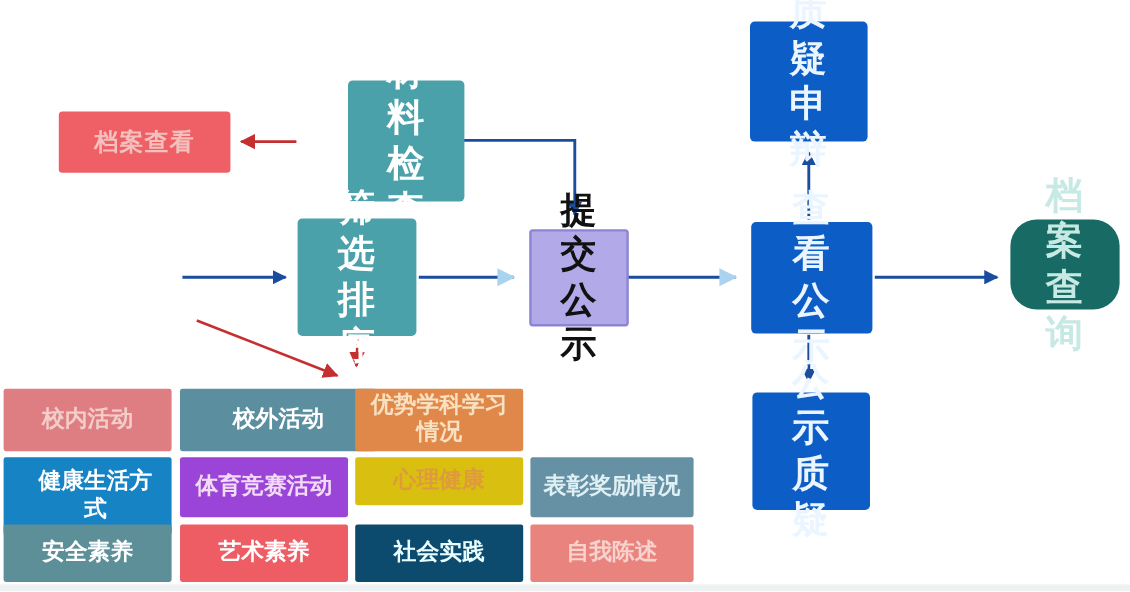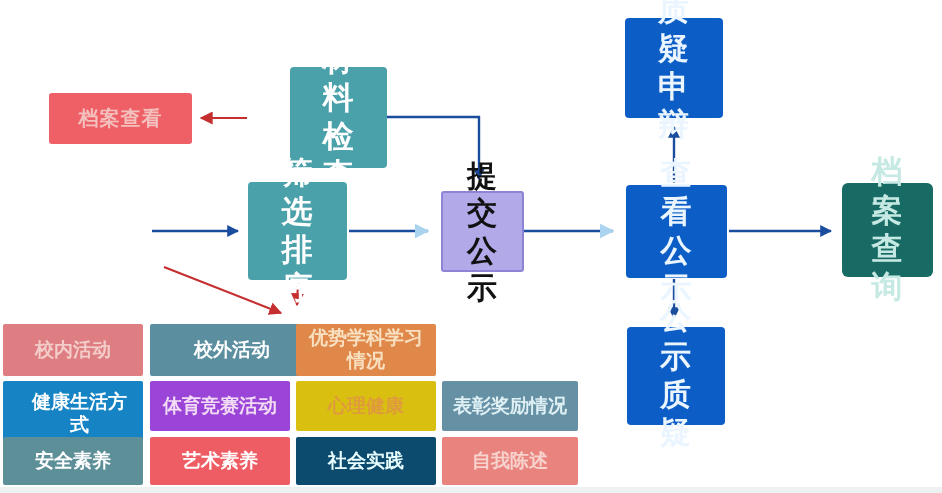--- a/index.html
+++ b/index.html
@@ -74,21 +74,21 @@
   </div>
 
   <div class="node rounded big" style="left: 625px; top: 18px; width: 98px; height: 100px; background: rgb(12, 94, 198); color: rgb(234, 245, 255);">
     <span class="lbl wrap2">质疑申辩</span>
   </div>
 
   <div class="node rounded big" style="left: 626px; top: 185px; width: 101px; height: 93px; background: rgb(12, 94, 198); color: rgb(234, 245, 255);">
     <span class="lbl wrap2">查看公示</span>
   </div>
 
-  <div class="node rounded big" style="left: 842px; top: 183px; width: 91px; height: 94px; border-radius: 6px; background: rgb(24, 107, 100); color: rgb(198, 233, 227);">
+  <div class="node rounded big" style="left: 842px; top: 183px; width: 91px; height: 75px; border-radius: 22px; background: rgb(24, 107, 100); color: rgb(198, 233, 227);">
     <span class="lbl wrap2">档案查询</span>
   </div>
 
   <div class="node rounded big" style="left: 627px; top: 327px; width: 98px; height: 98px; background: rgb(12, 94, 198); color: rgb(234, 245, 255);">
     <span class="lbl wrap2">公示质疑</span>
   </div>
 
   <div class="cell" style="left: 3px; top: 324px; width: 140px; height: 52px; background: rgb(223, 126, 130); color: rgb(242, 205, 201);">
     <span>校内活动</span>
   </div>
@@ -98,21 +98,21 @@
   <div class="cell" style="left: 296px; top: 324px; width: 140px; height: 52px; background: rgb(224, 136, 74); color: rgb(248, 224, 192);">
     <span>优势学科学习情况</span>
   </div>
 
   <div class="cell" style="left: 3px; top: 381px; width: 140px; height: 65px; background: rgb(21, 131, 196); color: rgb(255, 255, 255); padding-left: 23px;">
     <span>健康生活方式</span>
   </div>
   <div class="cell" style="left: 150px; top: 381px; width: 140px; height: 50px; background: rgb(155, 69, 216); color: rgb(242, 219, 244);">
     <span>体育竞赛活动</span>
   </div>
-  <div class="cell" style="left: 296px; top: 381px; width: 140px; height: 50px; background: rgb(217, 191, 16); color: rgb(223, 154, 62);">
+  <div class="cell" style="left: 296px; top: 381px; width: 140px; height: 40px; background: rgb(217, 191, 16); color: rgb(223, 154, 62);">
     <span>心理健康</span>
   </div>
   <div class="cell" style="left: 442px; top: 381px; width: 136px; height: 50px; background: rgb(102, 145, 165); color: rgb(223, 240, 244);">
     <span>表彰奖励情况</span>
   </div>
 
   <div class="cell" style="left: 3px; top: 437px; width: 140px; height: 48px; background: rgb(93, 143, 153); color: rgb(255, 255, 255);">
     <span>安全素养</span>
   </div>
   <div class="cell" style="left: 150px; top: 437px; width: 140px; height: 48px; background: rgb(239, 93, 100); color: rgb(255, 255, 255);">

